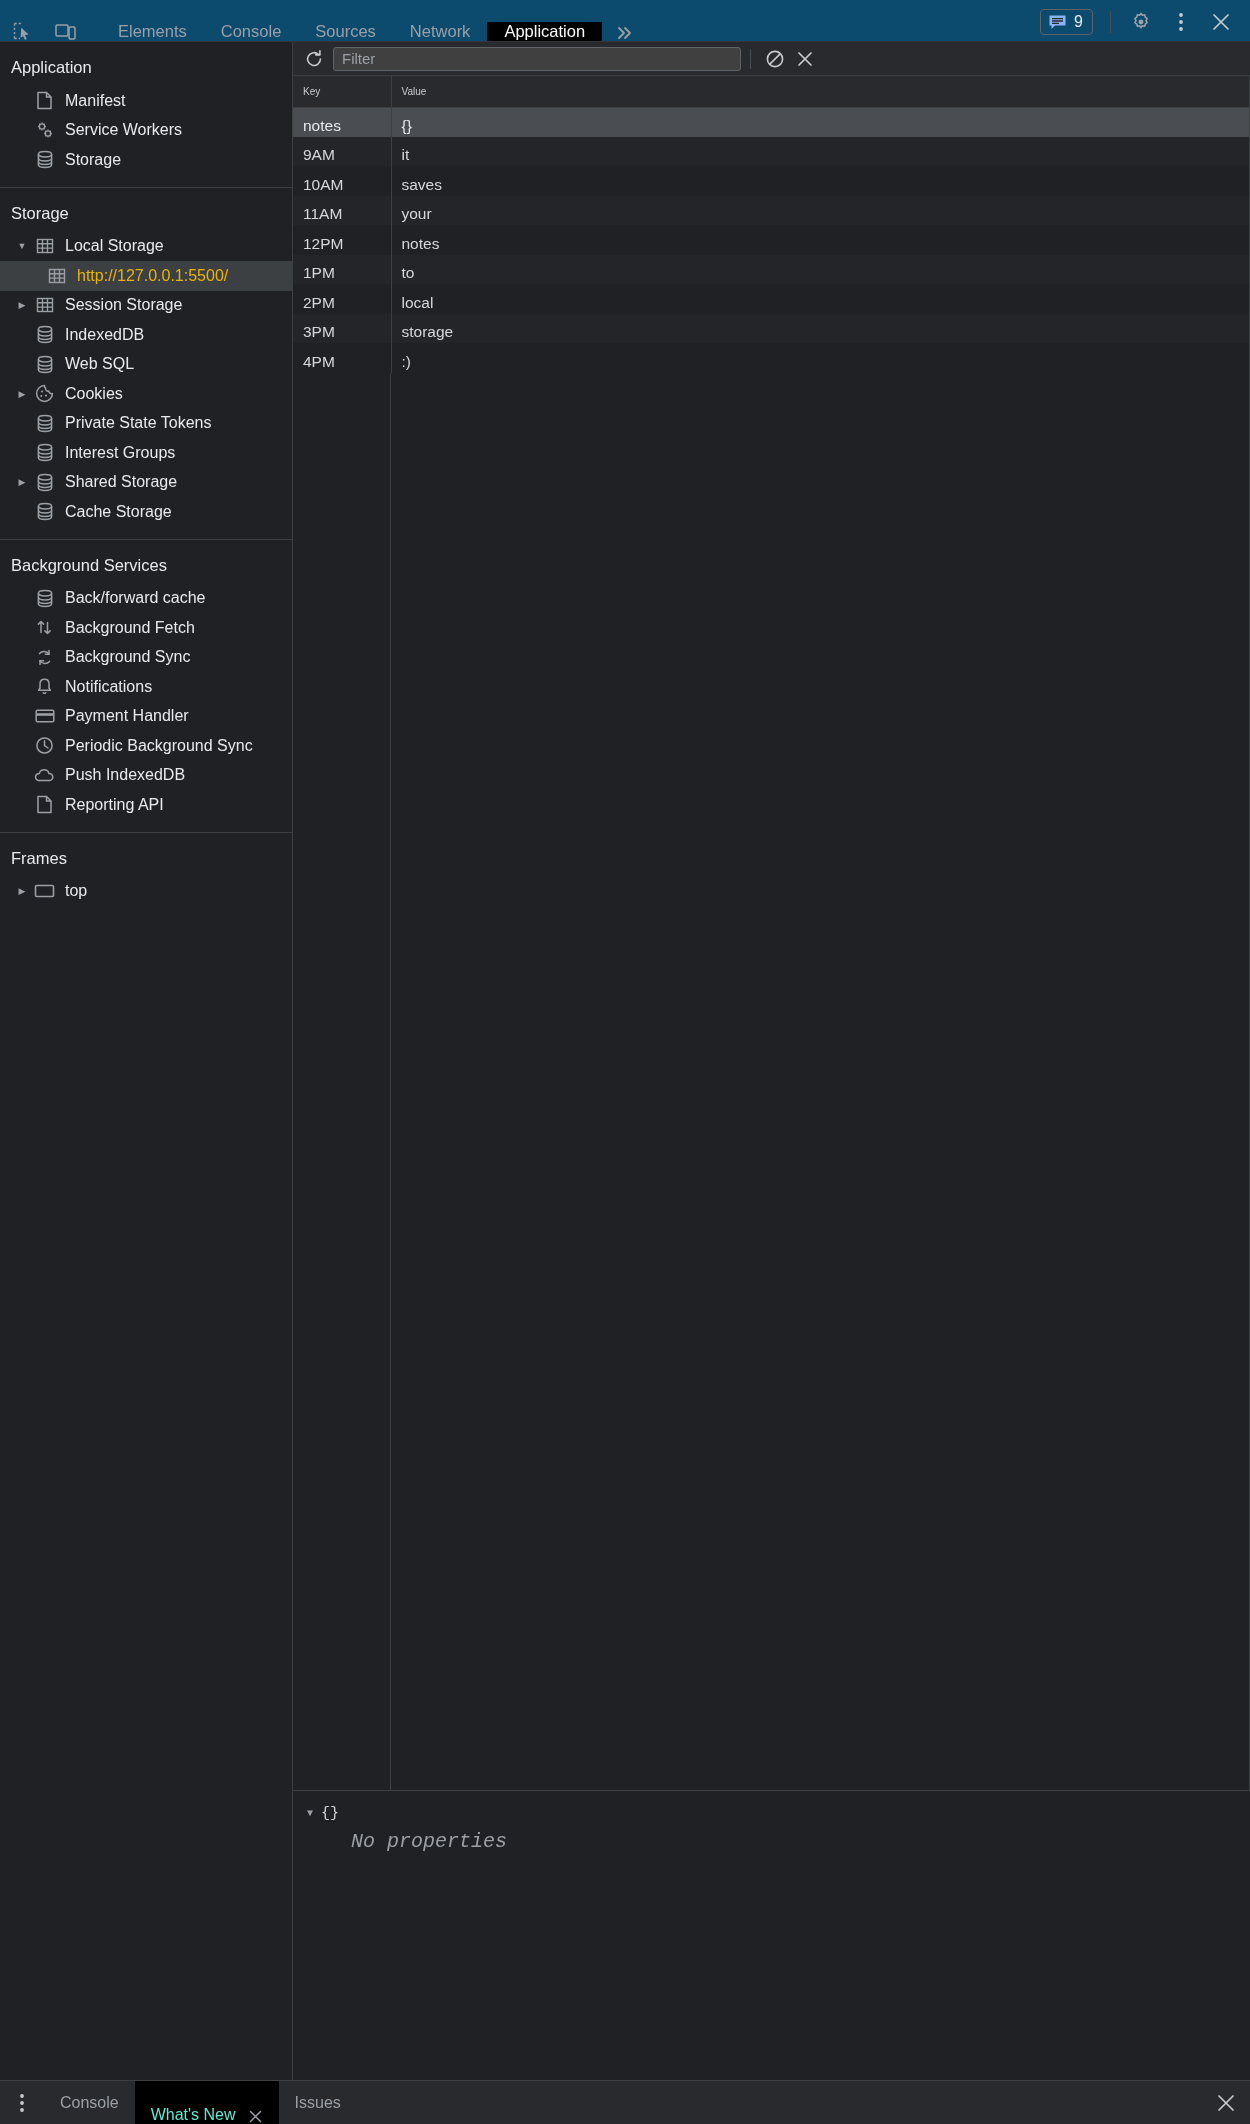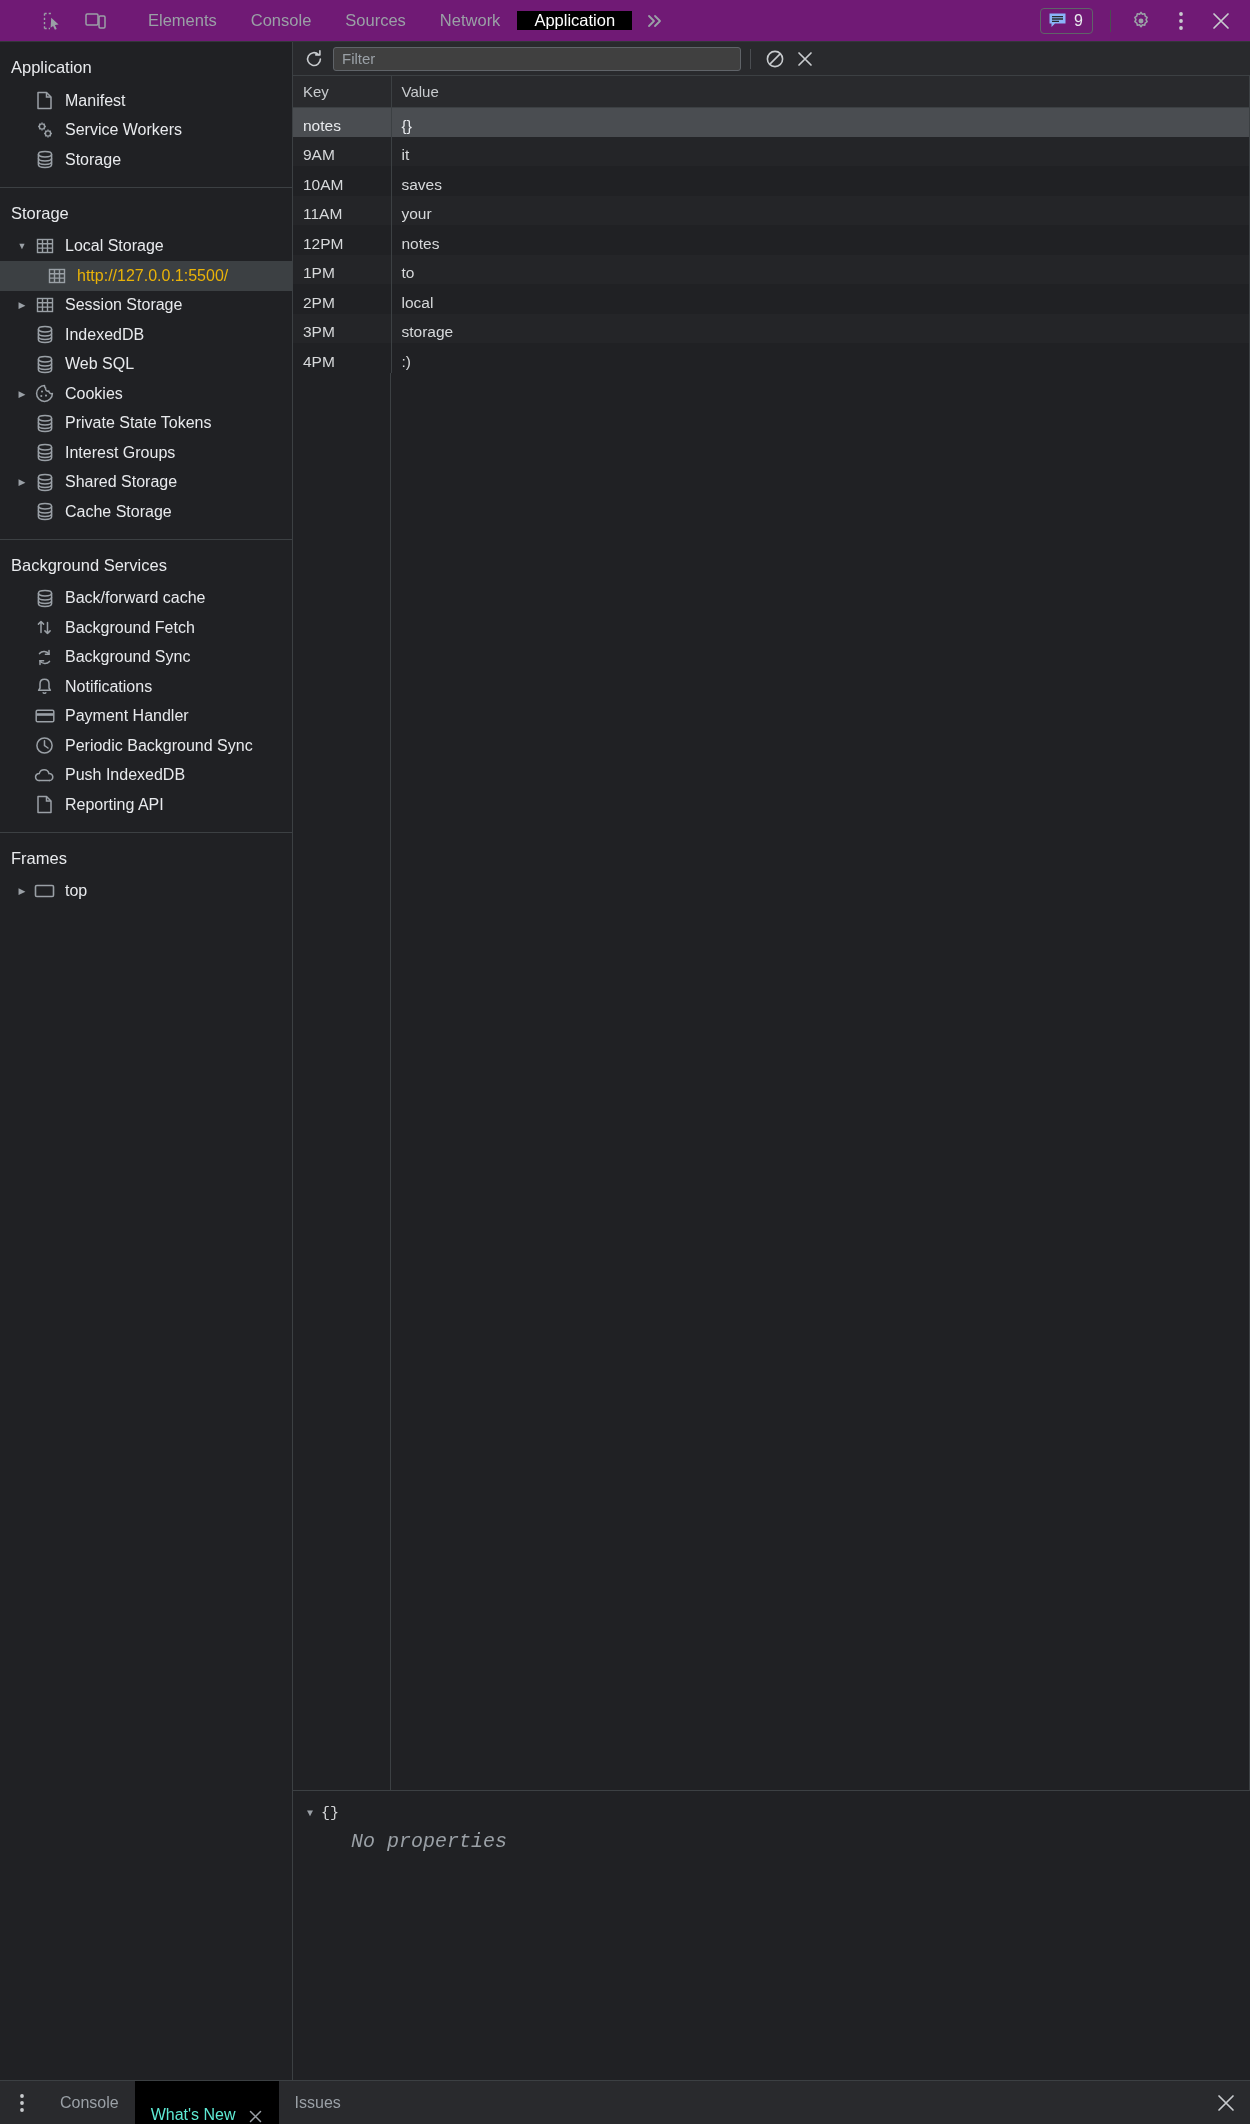--- a/index.html
+++ b/index.html
@@ -8,25 +8,24 @@
     background: #1f2124;
     font-family: "Liberation Sans", sans-serif;
     color: #e8eaed;
     overflow: hidden;
   }
   #root { width: 1250px; height: 2124px; display: flex; flex-direction: column; }
 
   
   .topbar {
     height: 42px; min-height: 42px;
-    background: #701a75;
-    display: flex; align-items: center;
+    background: #0c4a6e;
+    display: flex; align-items: flex-end;
     border-bottom: 1px solid #34353a;
     position: relative;
-    padding-left: 30px;
   }
   .tb-icon {
     width: 44px; display: flex; align-items: center; justify-content: center;
     cursor: pointer;
   }
   .tb-sep { width: 1px; background: #3c4043; margin: 9px 6px; }
   .tabs { display: flex; align-items: stretch; }
   .tab {
     display: flex; align-items: center; padding: 0 17px;
     font-size: 16.5px; color: #9aa0a6; cursor: pointer; white-space: nowrap;
@@ -91,21 +90,21 @@
     background: #404040; border: 1px solid #5f6368; border-radius: 3px;
     display: flex; align-items: center; padding: 0 8px;
   }
   .filter-box .ph { font-size: 15px; color: #9aa0a6; }
   .pt-sep { width:1px; height:20px; background:#4a4d51; margin: 0 9px; }
 
   
   .table-wrap { flex: 1 1 auto; min-height:0; display:flex; flex-direction:column; overflow:hidden; }
   .tbl { width: 100%; border-collapse: collapse; table-layout: fixed; }
   .tbl th {
-    text-align: left; font-weight: 400; font-size: 15px; color: #c8cbce;
+    text-align: left; font-weight: 400; font-size: 10px; color: #c8cbce;
     background: #292a2d; height: 31px; padding: 0 0 0 10px;
     border-bottom: 1px solid #3c4043; border-right: 1px solid #3c4043;
   }
   .tbl td {
     font-size: 15.5px; color: #d6d8da; height: 29.5px; padding: 8px 0 0 10px;
     border-right: 1px solid #3c4043; overflow:hidden; white-space:nowrap; text-overflow:ellipsis;
   }
   .tbl tr.odd td { background: #242528; }
   .tbl tr.even td { background: #202124; }
   .tbl tr.sel td { background: #4a4d51; color: #e8eaed; }

